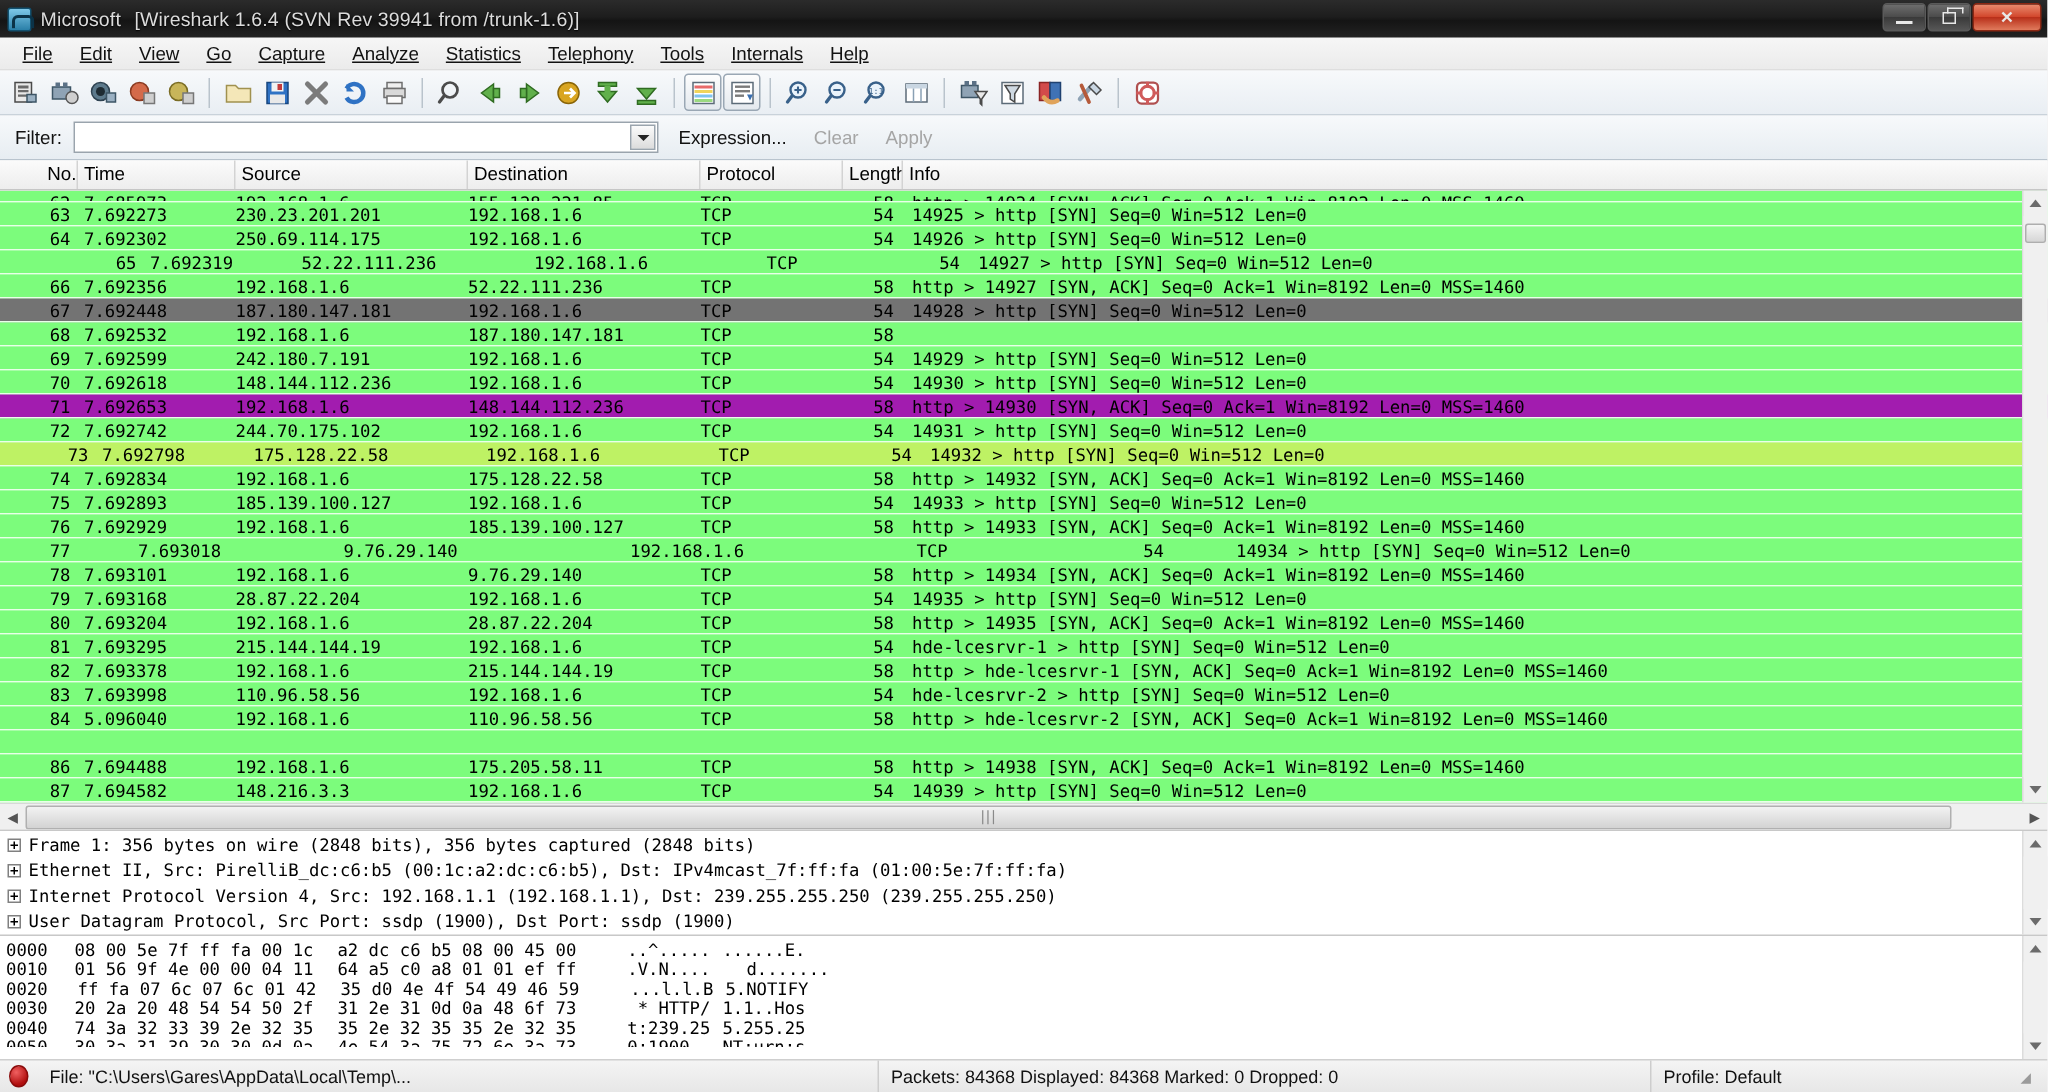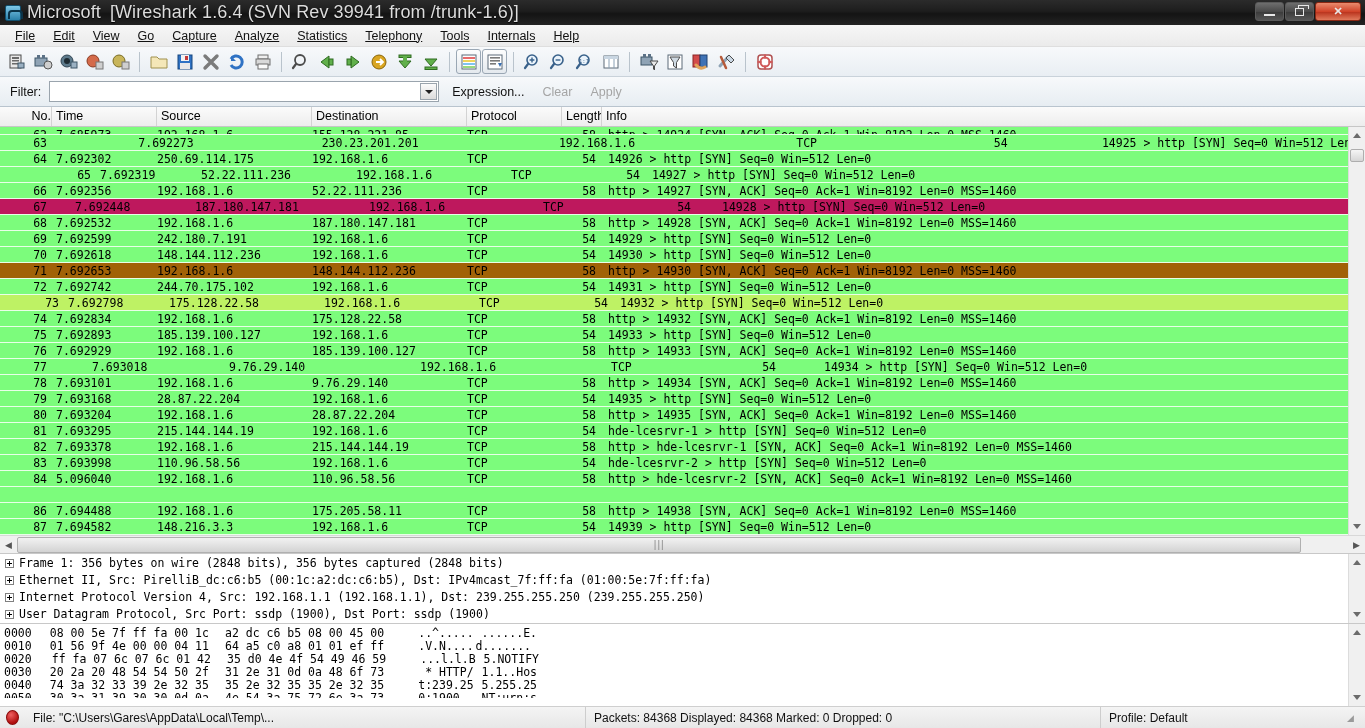--- a/index.html
+++ b/index.html
@@ -22,21 +22,21 @@
     background: linear-gradient(180deg,#7ec8e8 0%,#2a7fa8 100%);
     border: 1px solid #12506e; border-radius: 2px;
     position: relative; flex: 0 0 16px;
   }
   .title-icon::after{
     content:""; position:absolute; left:2px; top:4px; width:11px; height:7px;
     border-left:2px solid #0b3348; border-top:2px solid #0b3348; border-right:2px solid #0b3348;
     border-radius:4px 4px 0 0;
   }
   .title-text {
-    color:#dcdcdc; font-size:18px; letter-spacing:.1px; text-shadow:0 1px 1px #000;
+    color:#dcdcdc; font-size:13px; letter-spacing:.1px; text-shadow:0 1px 1px #000;
     white-space:nowrap;
   }
   .title-text .app { margin-right:9px; }
   .win-buttons { position:absolute; right:4px; top:2px; display:flex; gap:1px; }
   .win-btn {
     width:29px; height:19px; border:1px solid #5a5a5a; border-radius:3px;
     background: linear-gradient(180deg,#6e6e6e 0%,#4a4a4a 50%,#3a3a3a 51%,#565656 100%);
     display:flex; align-items:center; justify-content:center;
     color:#e8e8e8; font-size:11px; font-weight:bold;
   }
@@ -468,21 +468,21 @@
     <div class="pl-body" id="pl-body">
         <div class="prow clipped" style="background: rgb(124, 252, 124);">
           <div class="c c-no">62</div>
           <div class="c c-time">7.685973</div>
           <div class="c c-src">192.168.1.6</div>
           <div class="c c-dst">155.128.221.85</div>
           <div class="c c-prot">TCP</div>
           <div class="c c-len">58</div>
           <div class="c c-info">http &gt; 14924 [SYN, ACK] Seq=0 Ack=1 Win=8192 Len=0 MSS=1460</div>
         </div>
-        <div class="prow" style="background: rgb(124, 252, 124); justify-content: space-between;">
+        <div class="prow" style="background: rgb(124, 252, 124);">
           <div class="c c-no">63</div>
           <div class="c c-time">7.692273</div>
           <div class="c c-src">230.23.201.201</div>
           <div class="c c-dst">192.168.1.6</div>
           <div class="c c-prot">TCP</div>
           <div class="c c-len">54</div>
           <div class="c c-info">14925 &gt; http [SYN] Seq=0 Win=512 Len=0</div>
         </div>
         <div class="prow" style="background: rgb(124, 252, 124);">
           <div class="c c-no">64</div>
@@ -504,57 +504,56 @@
         </div>
         <div class="prow" style="background: rgb(124, 252, 124);">
           <div class="c c-no">66</div>
           <div class="c c-time">7.692356</div>
           <div class="c c-src">192.168.1.6</div>
           <div class="c c-dst">52.22.111.236</div>
           <div class="c c-prot">TCP</div>
           <div class="c c-len">58</div>
           <div class="c c-info">http &gt; 14927 [SYN, ACK] Seq=0 Ack=1 Win=8192 Len=0 MSS=1460</div>
         </div>
-        <div class="prow" style="background: #be185d; gap: 19px;">
+        <div class="prow" style="background: #737373;">
           <div class="c c-no">67</div>
           <div class="c c-time">7.692448</div>
           <div class="c c-src">187.180.147.181</div>
           <div class="c c-dst">192.168.1.6</div>
           <div class="c c-prot">TCP</div>
           <div class="c c-len">54</div>
           <div class="c c-info">14928 &gt; http [SYN] Seq=0 Win=512 Len=0</div>
         </div>
         <div class="prow" style="background: rgb(124, 252, 124);">
           <div class="c c-no">68</div>
           <div class="c c-time">7.692532</div>
           <div class="c c-src">192.168.1.6</div>
           <div class="c c-dst">187.180.147.181</div>
           <div class="c c-prot">TCP</div>
           <div class="c c-len">58</div>
-          <div class="c c-info">http &gt; 14928 [SYN, ACK] Seq=0 Ack=1 Win=8192 Len=0 MSS=1460</div>
         </div>
         <div class="prow" style="background: rgb(124, 252, 124);">
           <div class="c c-no">69</div>
           <div class="c c-time">7.692599</div>
           <div class="c c-src">242.180.7.191</div>
           <div class="c c-dst">192.168.1.6</div>
           <div class="c c-prot">TCP</div>
           <div class="c c-len">54</div>
           <div class="c c-info">14929 &gt; http [SYN] Seq=0 Win=512 Len=0</div>
         </div>
         <div class="prow" style="background: rgb(124, 252, 124);">
           <div class="c c-no">70</div>
           <div class="c c-time">7.692618</div>
           <div class="c c-src">148.144.112.236</div>
           <div class="c c-dst">192.168.1.6</div>
           <div class="c c-prot">TCP</div>
           <div class="c c-len">54</div>
           <div class="c c-info">14930 &gt; http [SYN] Seq=0 Win=512 Len=0</div>
         </div>
-        <div class="prow" style="background: #a16207;">
+        <div class="prow" style="background: #a21caf;">
           <div class="c c-no">71</div>
           <div class="c c-time">7.692653</div>
           <div class="c c-src">192.168.1.6</div>
           <div class="c c-dst">148.144.112.236</div>
           <div class="c c-prot">TCP</div>
           <div class="c c-len">58</div>
           <div class="c c-info">http &gt; 14930 [SYN, ACK] Seq=0 Ack=1 Win=8192 Len=0 MSS=1460</div>
         </div>
         <div class="prow" style="background: rgb(124, 252, 124);">
           <div class="c c-no">72</div>
@@ -751,21 +750,21 @@
       <div class="vs-track"></div>
       <div class="vs-arrow">
           <span class="tri-dn"></span>
         </div>
     </div>
   </div>
 
   <div class="hex-wrap">
     <div class="hex-body" id="hex-body">
         <div class="hexrow"><span style="margin-right: 18px;">0000</span><span style="margin-right: 16px;">08 00 5e 7f ff fa 00 1c</span><span style="margin-right: 34px;">a2 dc c6 b5 08 00 45 00</span><span style="margin-right: 8px;">..^.....</span><span>......E.</span></div>
-        <div class="hexrow"><span style="margin-right: 18px;">0010</span><span style="margin-right: 16px;">01 56 9f 4e 00 00 04 11</span><span style="margin-right: 34px;">64 a5 c0 a8 01 01 ef ff</span><span style="margin-right: 2px;">.V.N....</span><span>d.......</span></div>
+        <div class="hexrow"><span style="margin-right: 18px;">0010</span><span style="margin-right: 16px;">01 56 9f 4e 00 00 04 11</span><span style="margin-right: 34px;">64 a5 c0 a8 01 01 ef ff</span><span style="margin-right: 24px;">.V.N....</span><span>d.......</span></div>
         <div class="hexrow"><span style="margin-right: 20px; text-align: center;">0020</span><span style="margin-right: 16px;">ff fa 07 6c 07 6c 01 42</span><span style="margin-right: 34px;">35 d0 4e 4f 54 49 46 59</span><span style="margin-right: 8px;">...l.l.B</span><span>5.NOTIFY</span></div>
         <div class="hexrow"><span style="margin-right: 18px;">0030</span><span style="margin-right: 16px;">20 2a 20 48 54 54 50 2f</span><span style="margin-right: 34px;">31 2e 31 0d 0a 48 6f 73</span><span style="margin-right: 8px;"> * HTTP/</span><span>1.1..Hos</span></div>
         <div class="hexrow"><span style="margin-right: 18px;">0040</span><span style="margin-right: 16px;">74 3a 32 33 39 2e 32 35</span><span style="margin-right: 34px;">35 2e 32 35 35 2e 32 35</span><span style="margin-right: 8px;">t:239.25</span><span>5.255.25</span></div>
         <div class="hexrow clipped"><span style="margin-right: 18px;">0050</span><span style="margin-right: 16px;">30 3a 31 39 30 30 0d 0a</span><span style="margin-right: 34px;">4e 54 3a 75 72 6e 3a 73</span><span style="margin-right: 8px;">0:1900..</span><span>NT:urn:s</span></div>
       </div>
     <div class="vscroll">
       <div class="vs-arrow">
           <span class="tri-up"></span>
         </div>
       <div class="vs-track"></div>

